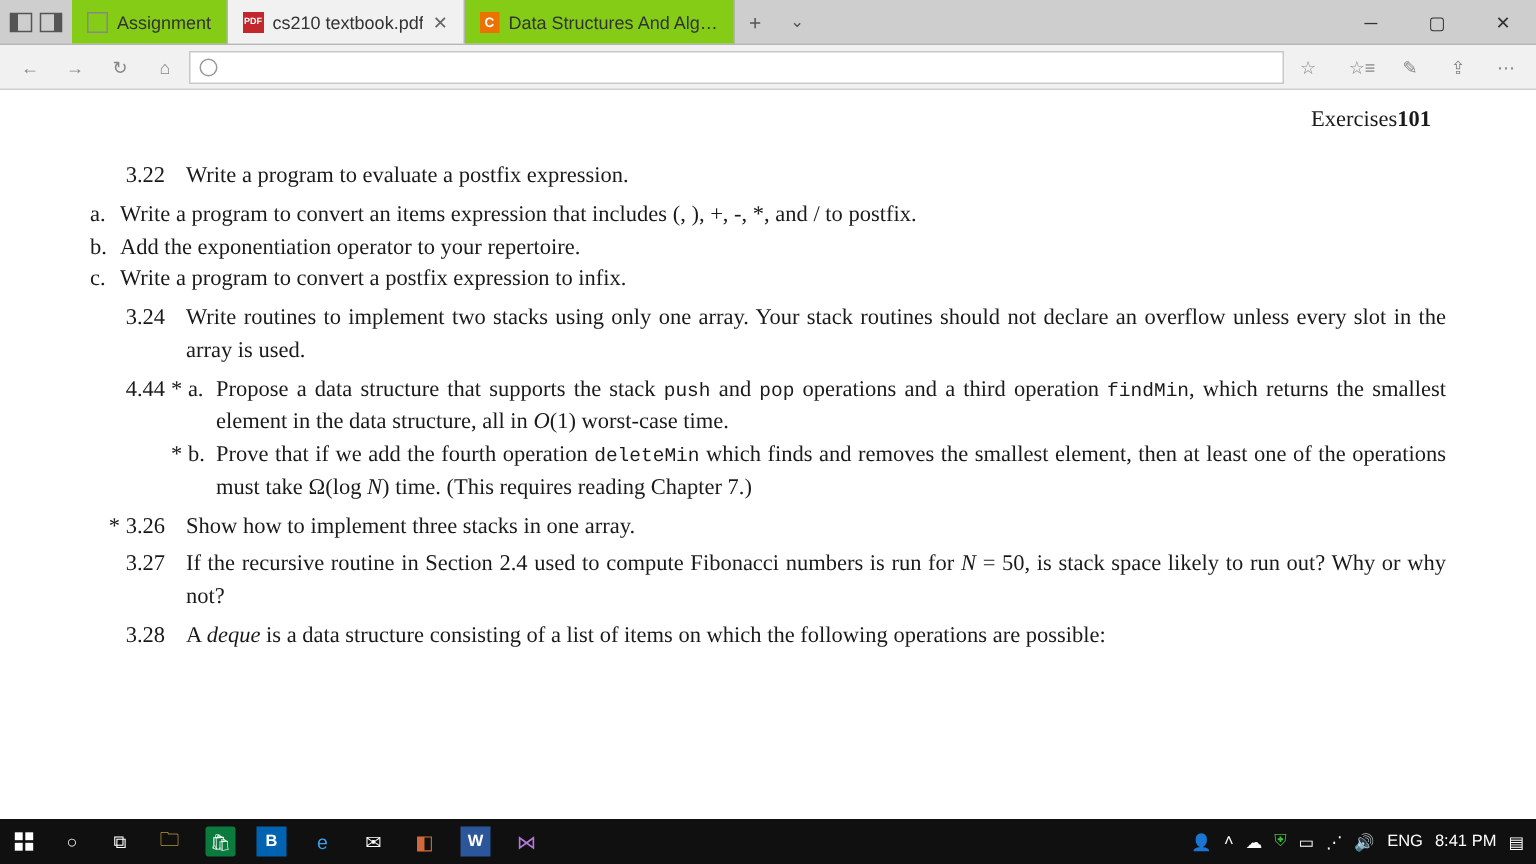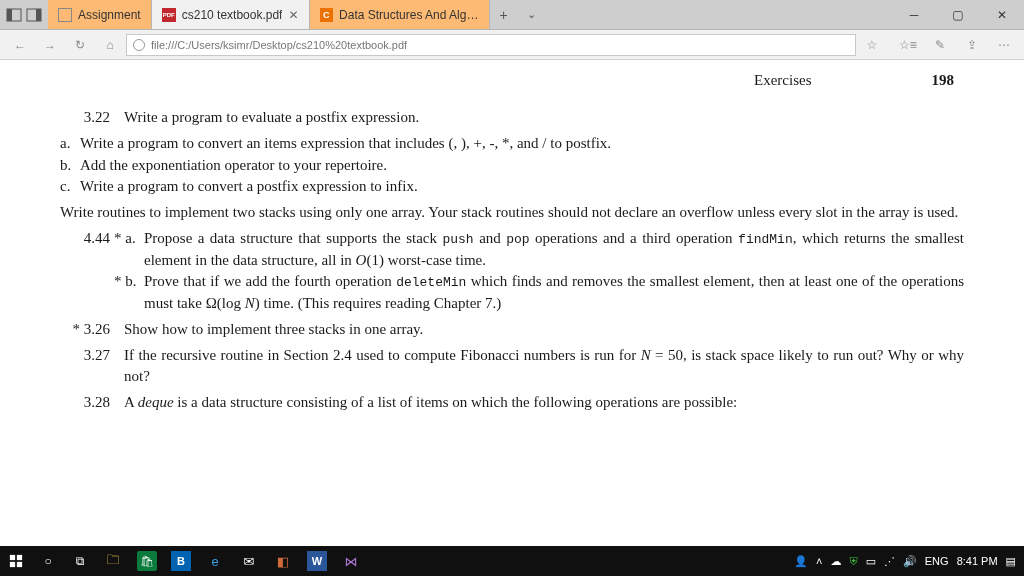--- a/index.html
+++ b/index.html
@@ -25,21 +25,21 @@
   }
   .tb-icon {
     width: 16px; height: 16px; display:flex; align-items:center; justify-content:center;
     color:#555;
   }
   .tabs { display:flex; align-items:stretch; height:100%; }
   .tab {
     display:flex; align-items:center; gap:6px;
     padding: 0 10px;
     border-right: 1px solid #b5b5b5;
-    background:#fdba74;
+    background:#84cc16;
     font-size: 12px;
     color:#333;
     max-width: 180px;
   }
   .tab.active { background:#f1f1f1;text-align:right; }
   .tab .favicon { width:14px; height:14px; display:flex; align-items:center; justify-content:center; font-size:10px; }
   .tab .label { white-space:nowrap; overflow:hidden; text-overflow:ellipsis; }
   .tab .close { font-size:12px; color:#666; }
   .newtab { width:28px; display:flex; align-items:center; justify-content:center; color:#555; font-size:14px;}
   .titlebar .spacer { flex:1; }
@@ -71,21 +71,21 @@
     height: calc(576px - 30px - 30px - 30px);
     overflow:hidden;
     background:#fff;
   }
   .page {
     padding: 12px 60px 0 60px;
     font-family: Georgia, "Times New Roman", serif;
     color:#1a1a1a;
   }
   .page-header {
-    display:flex; justify-content:flex-end; gap:120px;
+    display:flex; justify-content:flex-end; 
     font-size:15px;
     padding-right: 10px;
     margin-bottom: 18px;
   }
   .page-header .pgnum { font-weight:bold; }
   .exlist { font-size: 15px; line-height:1.45; }
   .ex { display:flex; margin-bottom:4px; }
   .ex .num {
     width:64px; flex:0 0 64px;
     text-align:right;
@@ -163,36 +163,35 @@
   </div>
 </div>
 
 <div class="addrbar">
   <div class="nav-btn">←</div>
   <div class="nav-btn">→</div>
   <div class="nav-btn">↻</div>
   <div class="nav-btn">⌂</div>
   <div class="urlbox">
     <span class="oicon"></span>
-    <span>file:///C:/Users/ksimr/Desktop/cs210%20textbook.pdf</span>
   </div>
   <div class="nav-btn">☆</div>
   <div class="right-icons">
     <div class="nav-btn">☆≡</div>
     <div class="nav-btn">✎</div>
     <div class="nav-btn">⇪</div>
     <div class="nav-btn">⋯</div>
   </div>
 </div>
 
 <div class="content">
   <div class="page">
     <div class="page-header">
       <span>Exercises</span>
-      <span class="pgnum">198</span>
+      <span class="pgnum">101</span>
     </div>
     <div class="exlist" id="exlist">
         <div class="ex">
           <div class="num">3.22</div>
           <div class="body">Write a program to evaluate a postfix expression.</div>
         </div>
         <div class="ex">
           <div class="body">
             <div class="sub">
               <div class="let">a.</div>
@@ -202,20 +201,21 @@
               <div class="let">b.</div>
               <div class="txt">Add the exponentiation operator to your repertoire.</div>
             </div>
             <div class="sub">
               <div class="let">c.</div>
               <div class="txt">Write a program to convert a postfix expression to infix.</div>
             </div>
           </div>
         </div>
         <div class="ex">
+          <div class="num">3.24</div>
           <div class="body">Write routines to implement two stacks using only one array. Your stack routines should not declare an overflow unless every slot in the array is used.</div>
         </div>
         <div class="ex">
           <div class="num">4.44</div>
           <div class="body">
             <div class="sub">
               <div class="let" style="width: 30px; flex: 0 0 30px; margin-left: -10px;">* a.</div>
               <div class="txt">Propose a data structure that supports the stack <span class="mono">push</span> and <span class="mono">pop</span> operations and a third operation <span class="mono">findMin</span>, which returns the smallest element in the data structure, all in <span class="ital">O</span>(1) worst-case time.</div>
             </div>
             <div class="sub">

